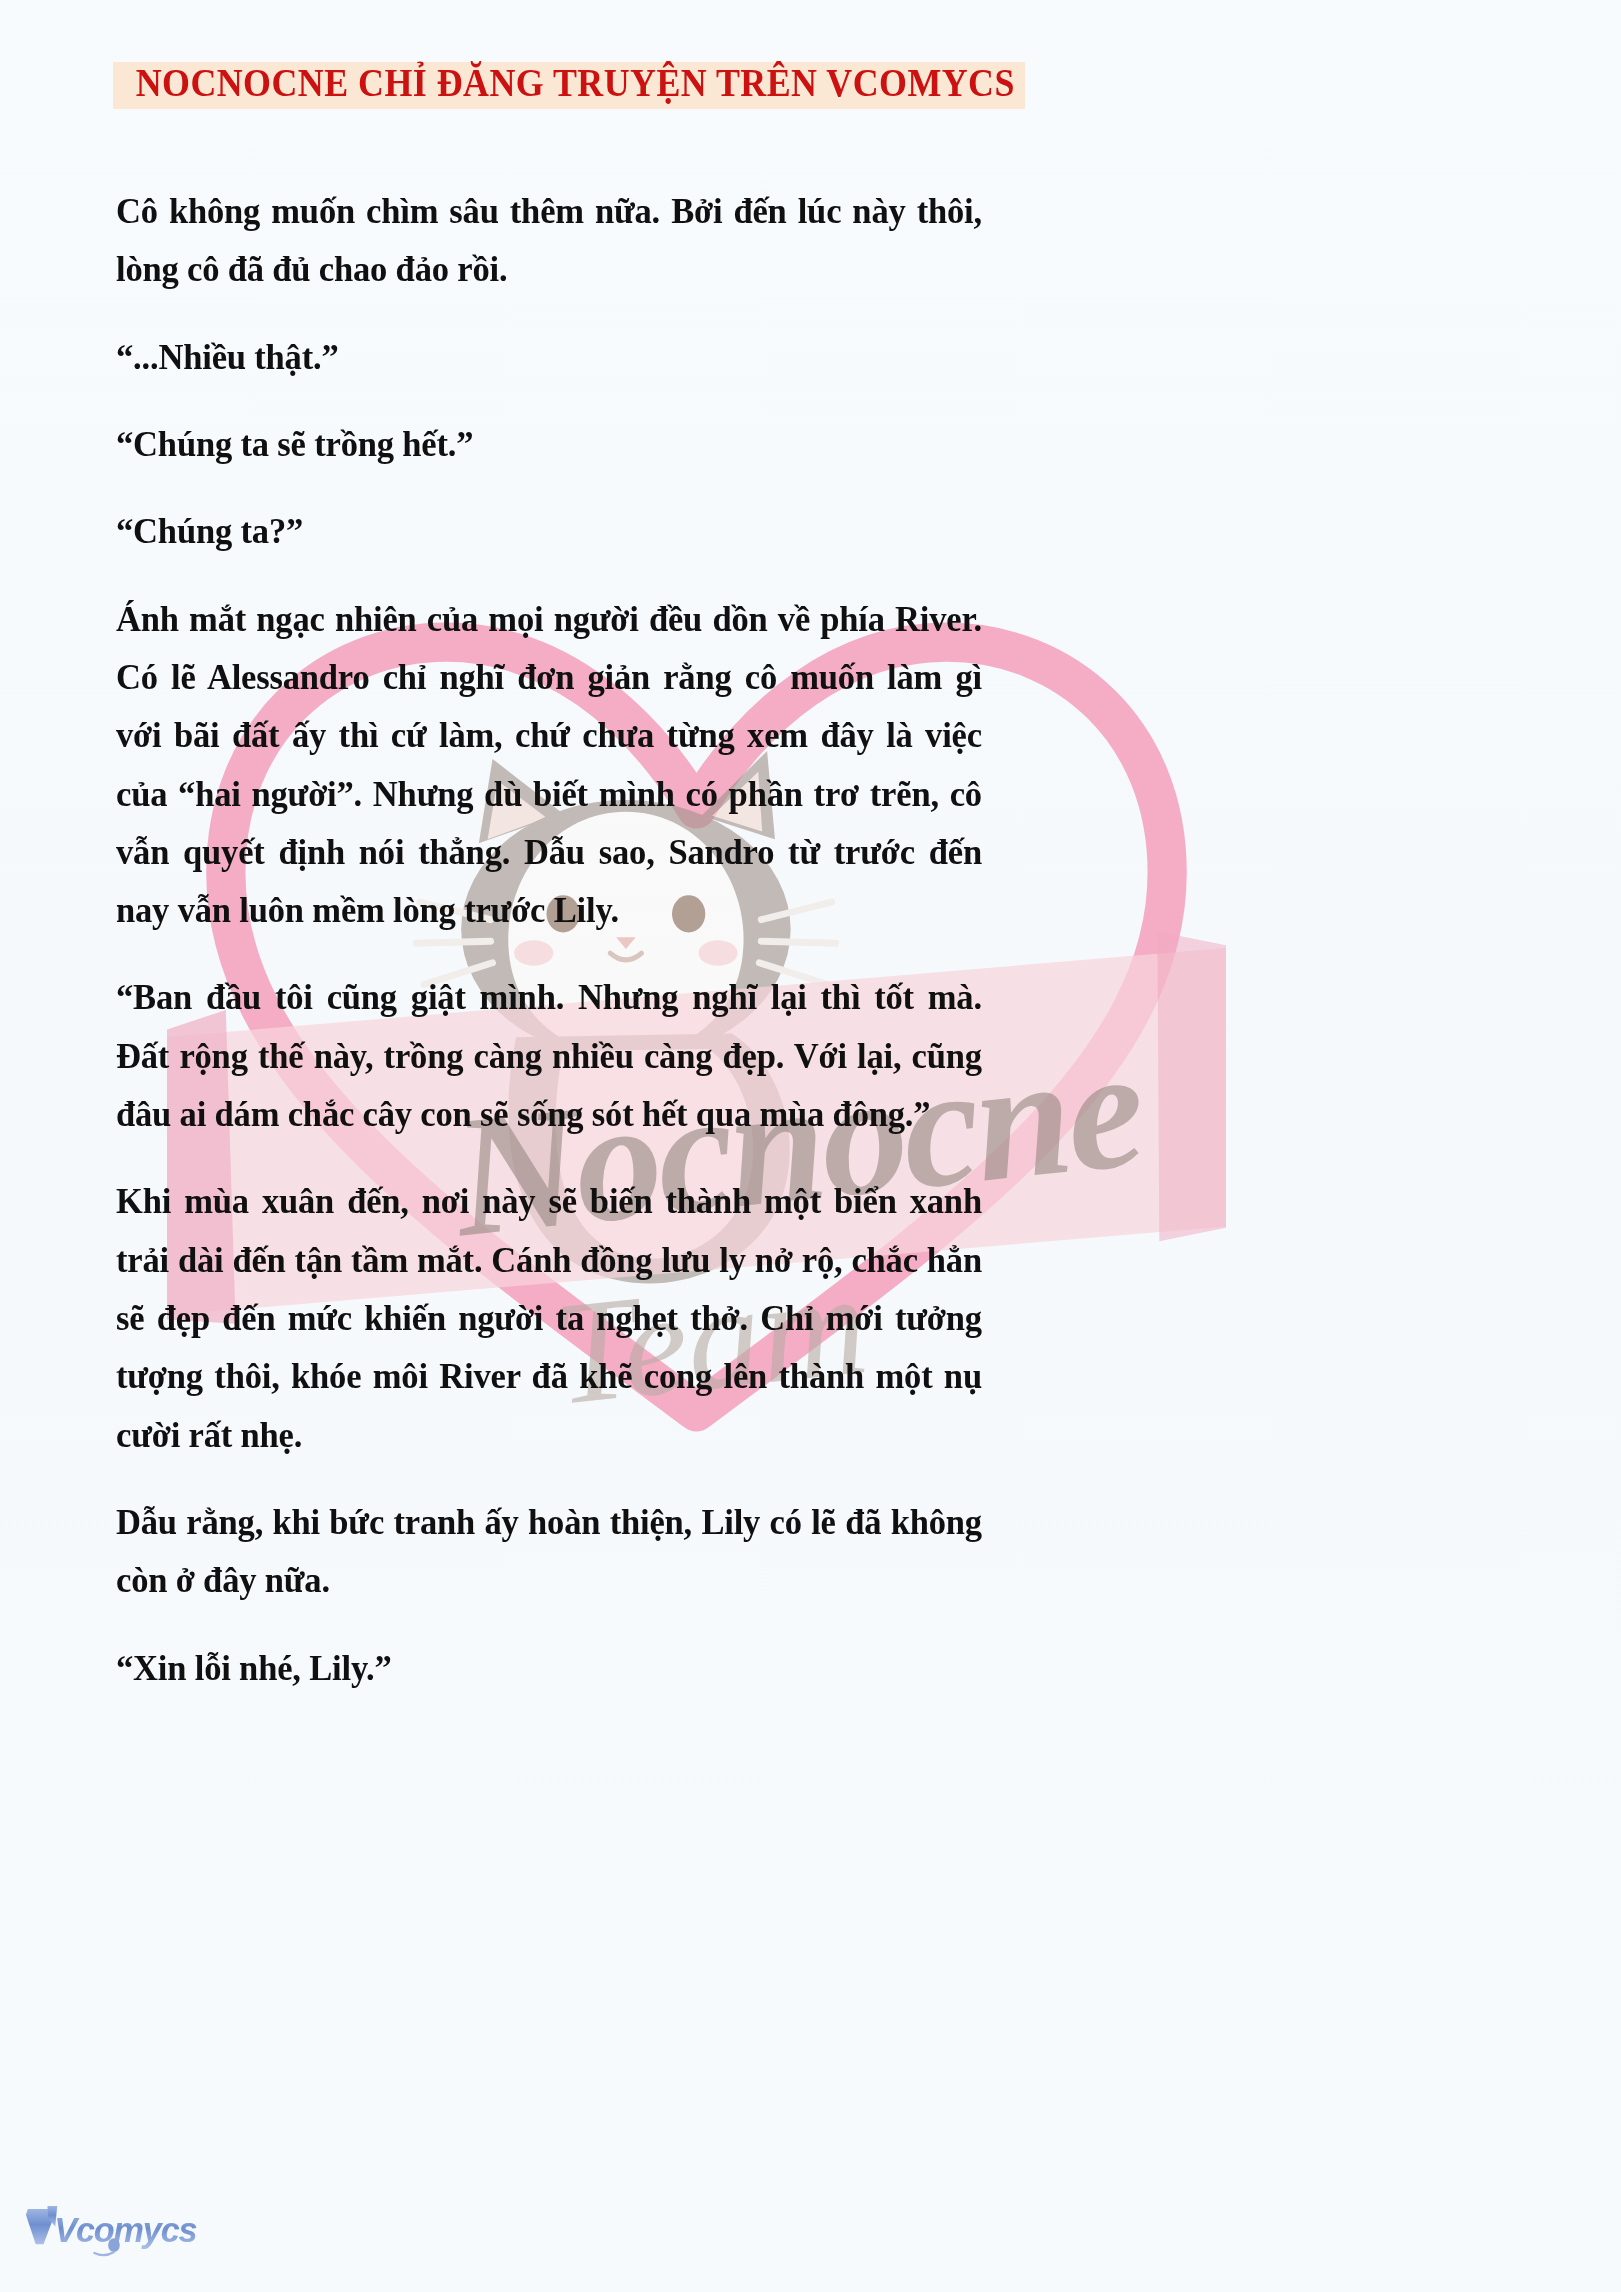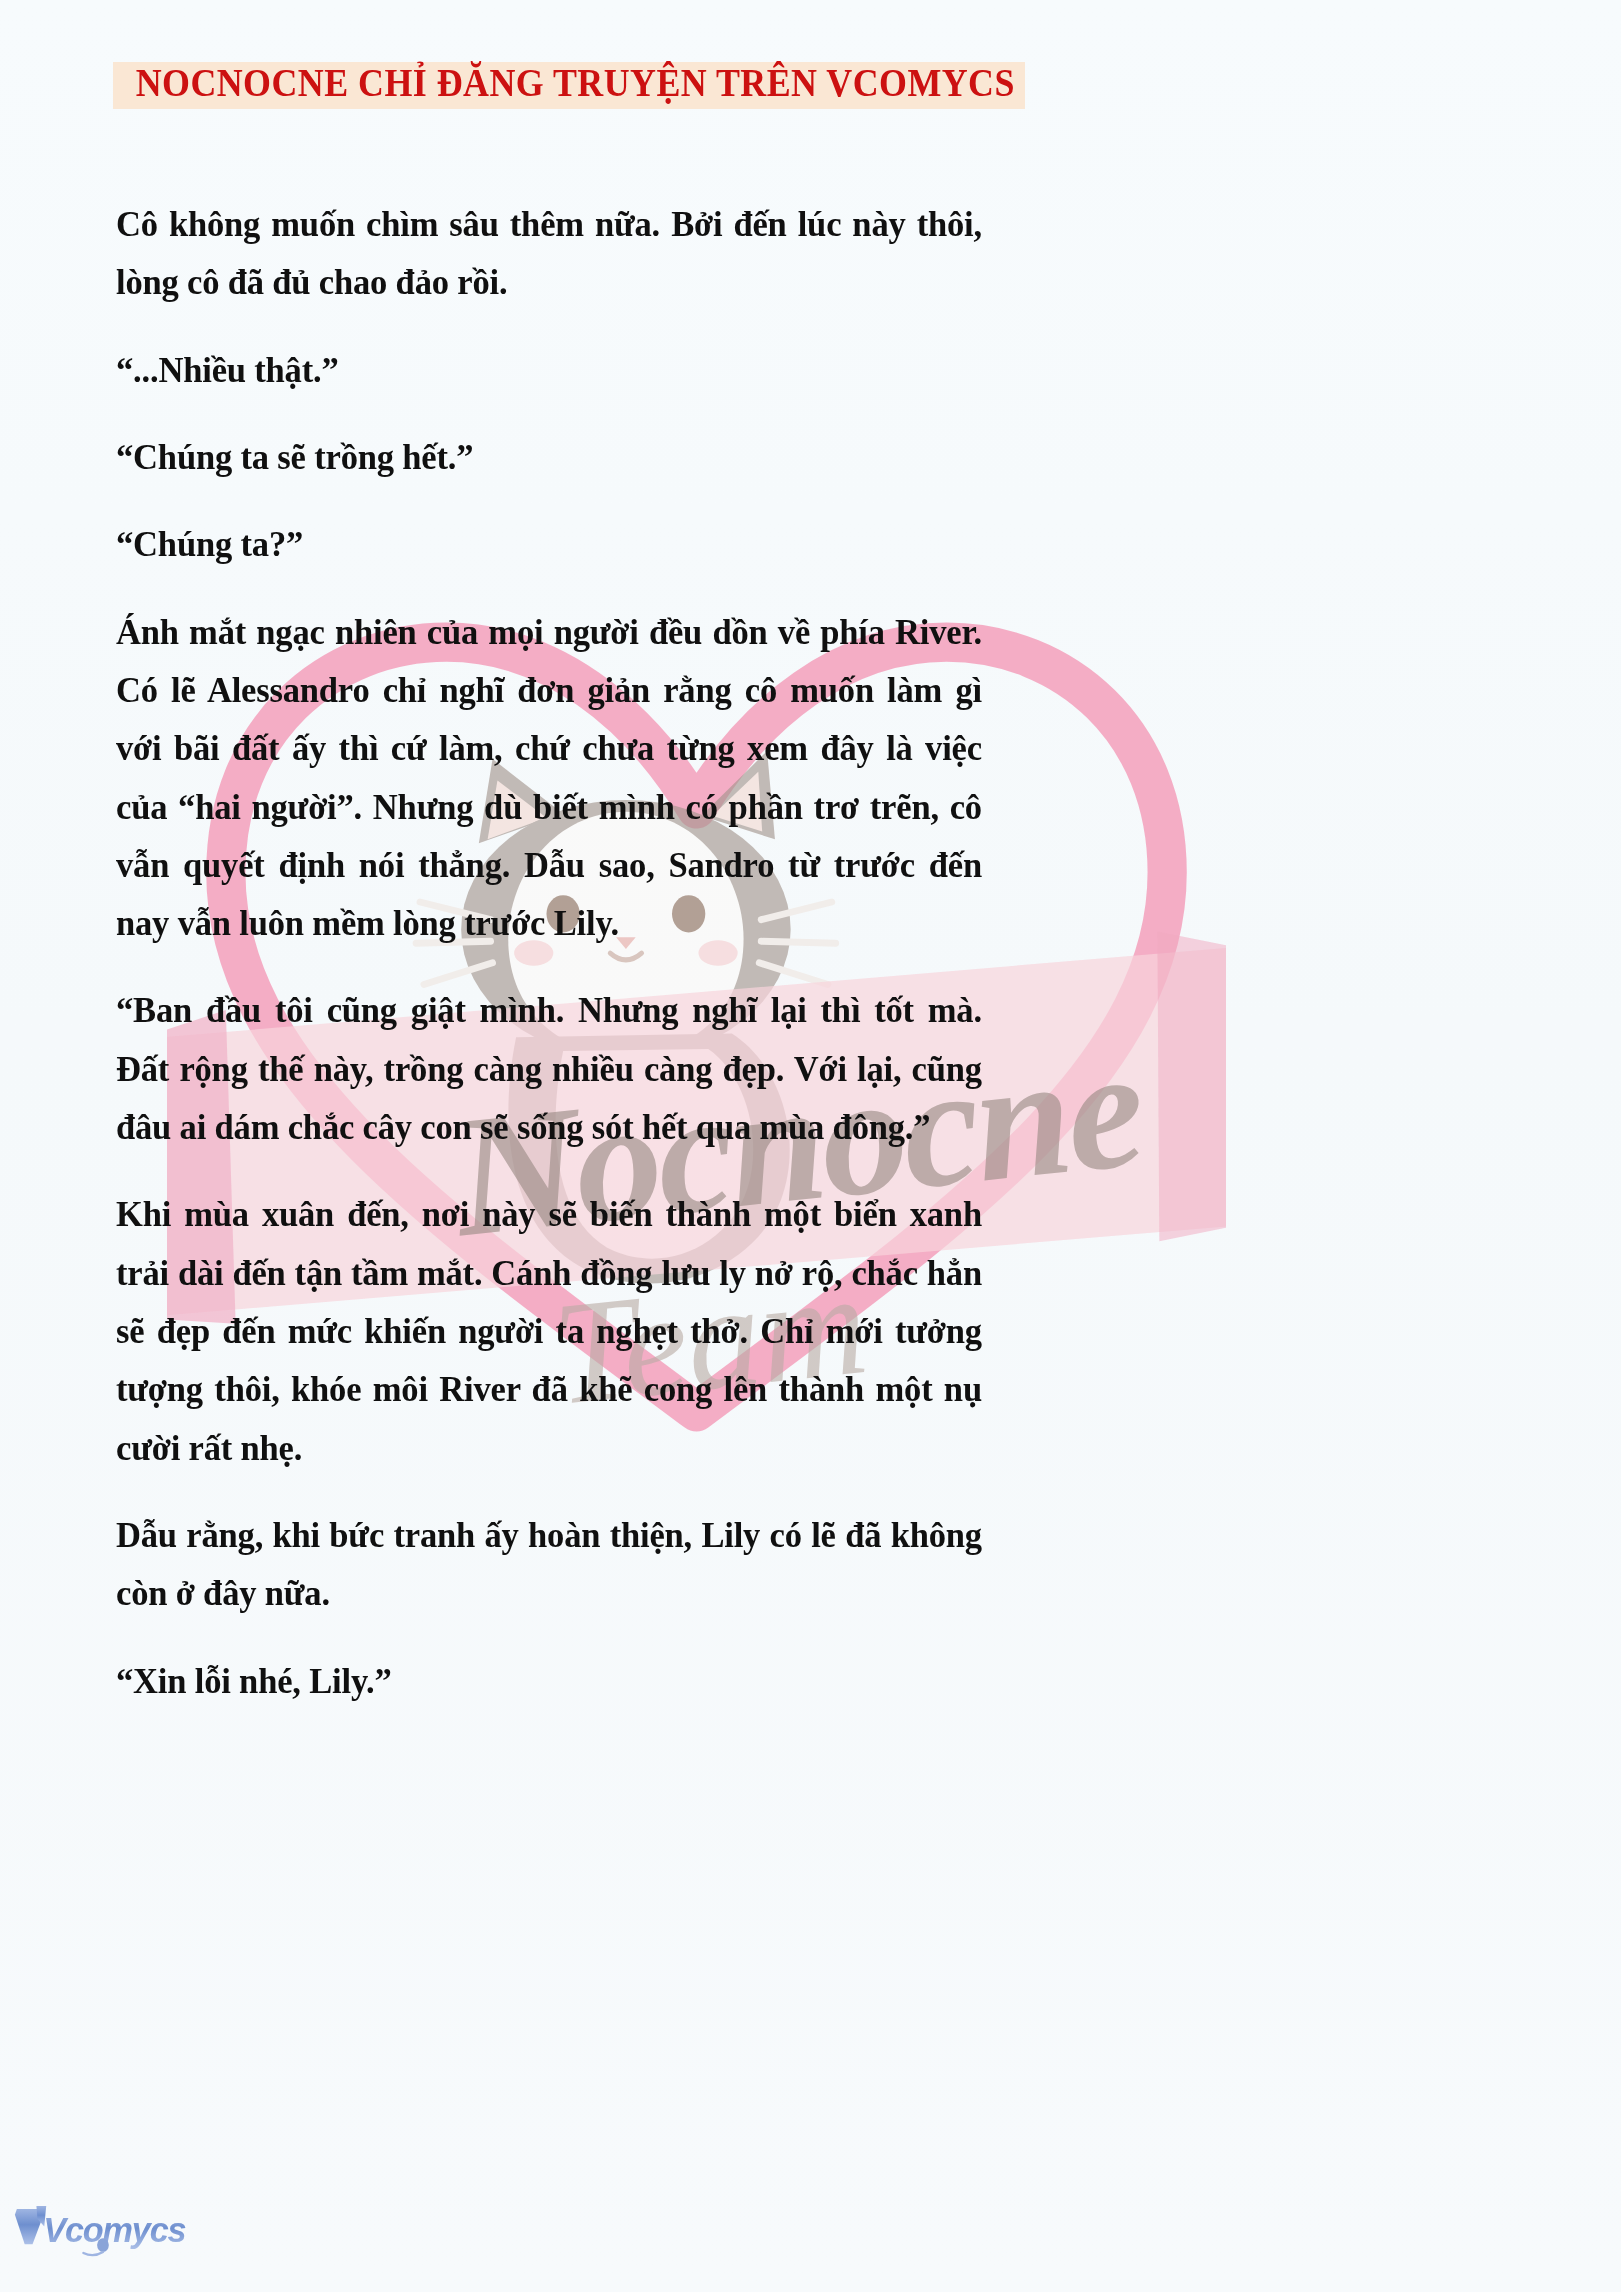--- a/index.html
+++ b/index.html
@@ -61,21 +61,21 @@
     line-height:51px;
     transform:scaleX(0.92);
     transform-origin:center center;
     white-space:nowrap;
   }
 
   
   #content {
     position:absolute;
     left:116px;
-    top:195px;
+    top:182px;
     width:902px;
     z-index:2;
   }
 
   .para {
     font-family:"Liberation Serif", serif;
     font-size:36px;
     line-height:1.62;
     color:#101010;
     text-align:justify;
@@ -85,21 +85,21 @@
     transform-origin:left top;
     font-weight:600;
     letter-spacing:-0.2px;
   }
   .para:last-child { margin-bottom:0; }
   .para.short { text-align:left; }
 
   
   #logo {
     position:absolute;
-    left:11px;
+    left:22px;
     bottom:35px;
     width:181px;
     height:61px;
     z-index:5;
   }
   #logo svg { width:100%; height:100%; display:block; }
 </style>
 </head>
 <body>
 

